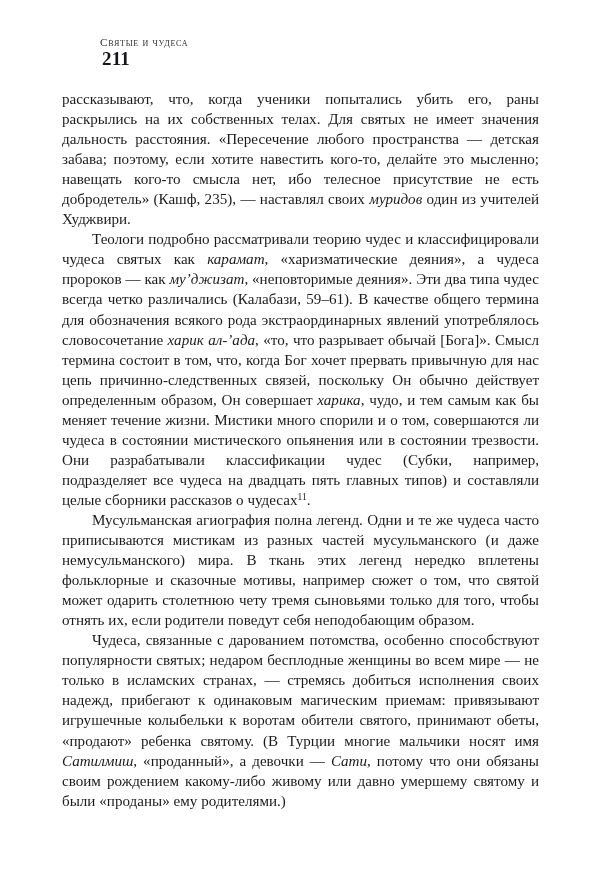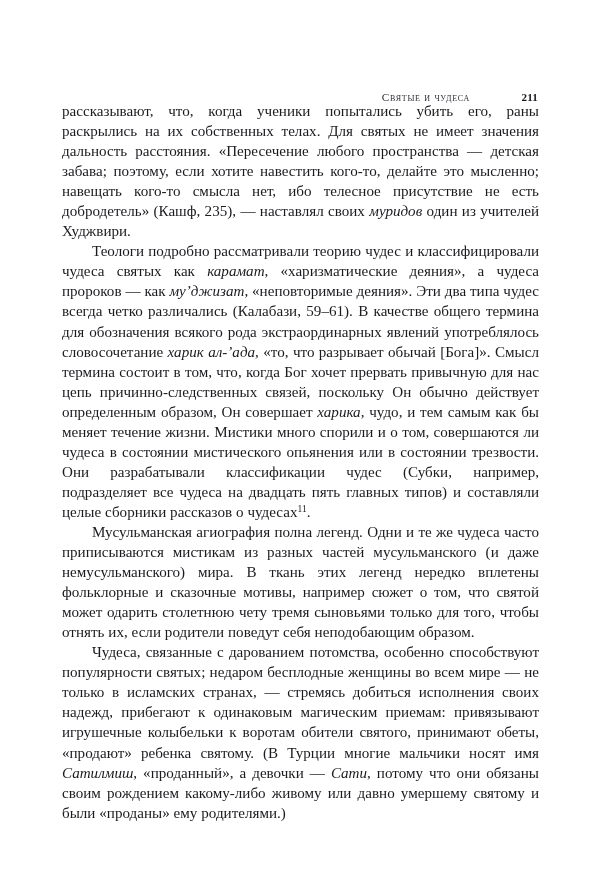--- a/index.html
+++ b/index.html
@@ -24,44 +24,44 @@
   
   .running-head {
     position: absolute;
     top: 50px;
     left: 62px;
     right: 62px;
     height: 20px;
     display: flex;
     align-items: baseline;
     justify-content: flex-end;
+    flex-direction: column;
   }
 
   .running-head-title {
     font-size: 11.2px;
     letter-spacing: 0.75px;
     font-variant: small-caps;
     text-transform: lowercase;
     color: #2b2b33;
     white-space: nowrap;
   }
   
   .running-head-title::first-letter {
     text-transform: uppercase;
   }
 
   .running-head-folio {
-    font-size: 11px;
+    font-size: 19px;
     font-weight: bold;
     color: #15151a;
     margin-left: 38px;
     min-width: 30px;
     text-align: right;
     letter-spacing: 0.2px;
-    margin-top: 41px;
   }
 
   
   .text-block {
     position: absolute;
     top: 89px;
     left: 62px;
     width: 477px;
   }
 
@@ -73,21 +73,20 @@
     text-justify: inter-word;
     text-indent: 30px;
     hyphens: manual;
     word-spacing: 0.1px;
     color: #1b1b1f;
   }
 
   
   .para.continuation {
     text-indent: 0;
-    margin-top: 12px;
   }
 
   .para em,
   .para .it {
     font-style: italic;
   }
 
   .para sup {
     font-size: 0.63em;
     line-height: 0;

